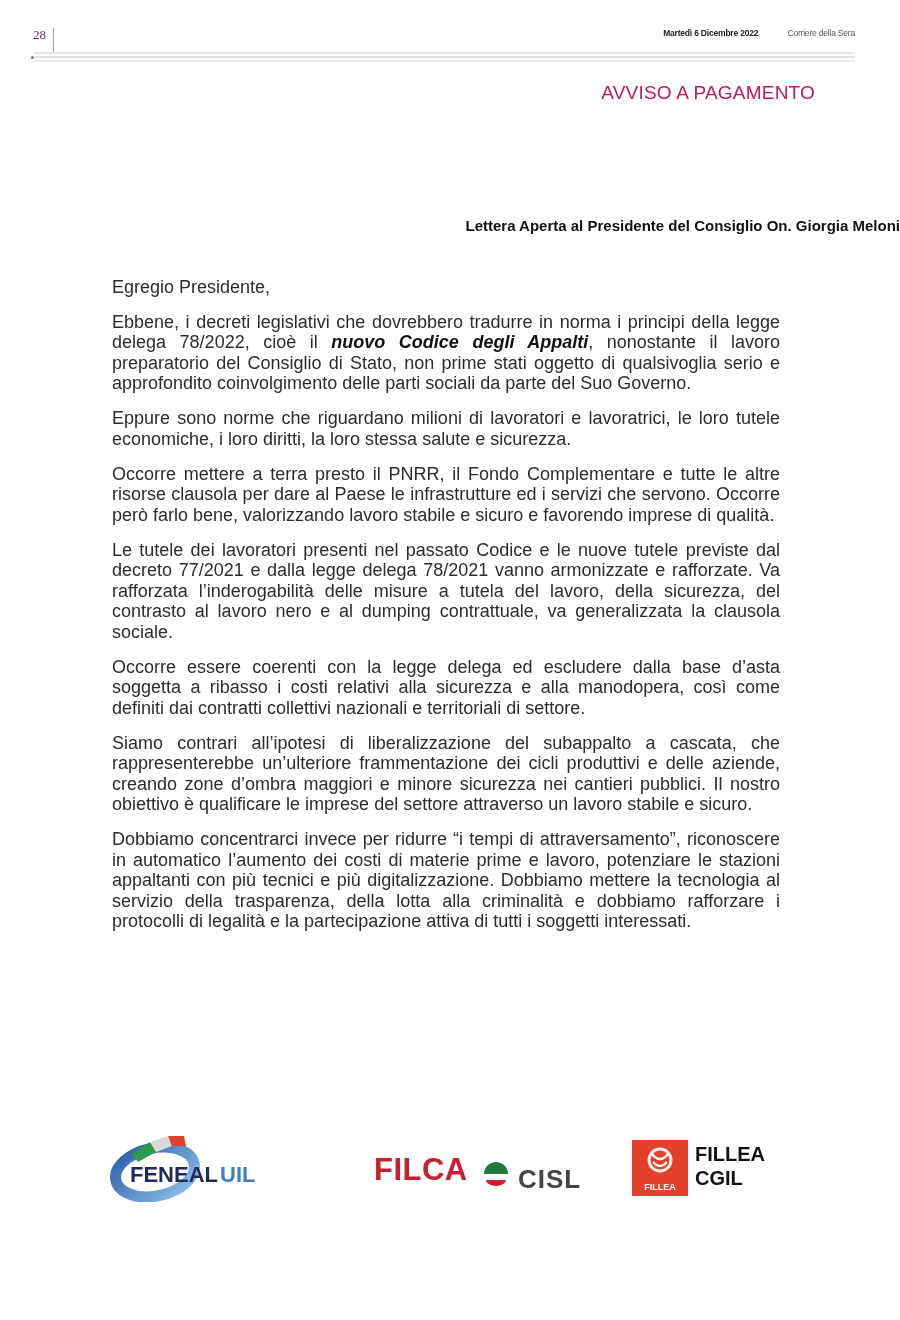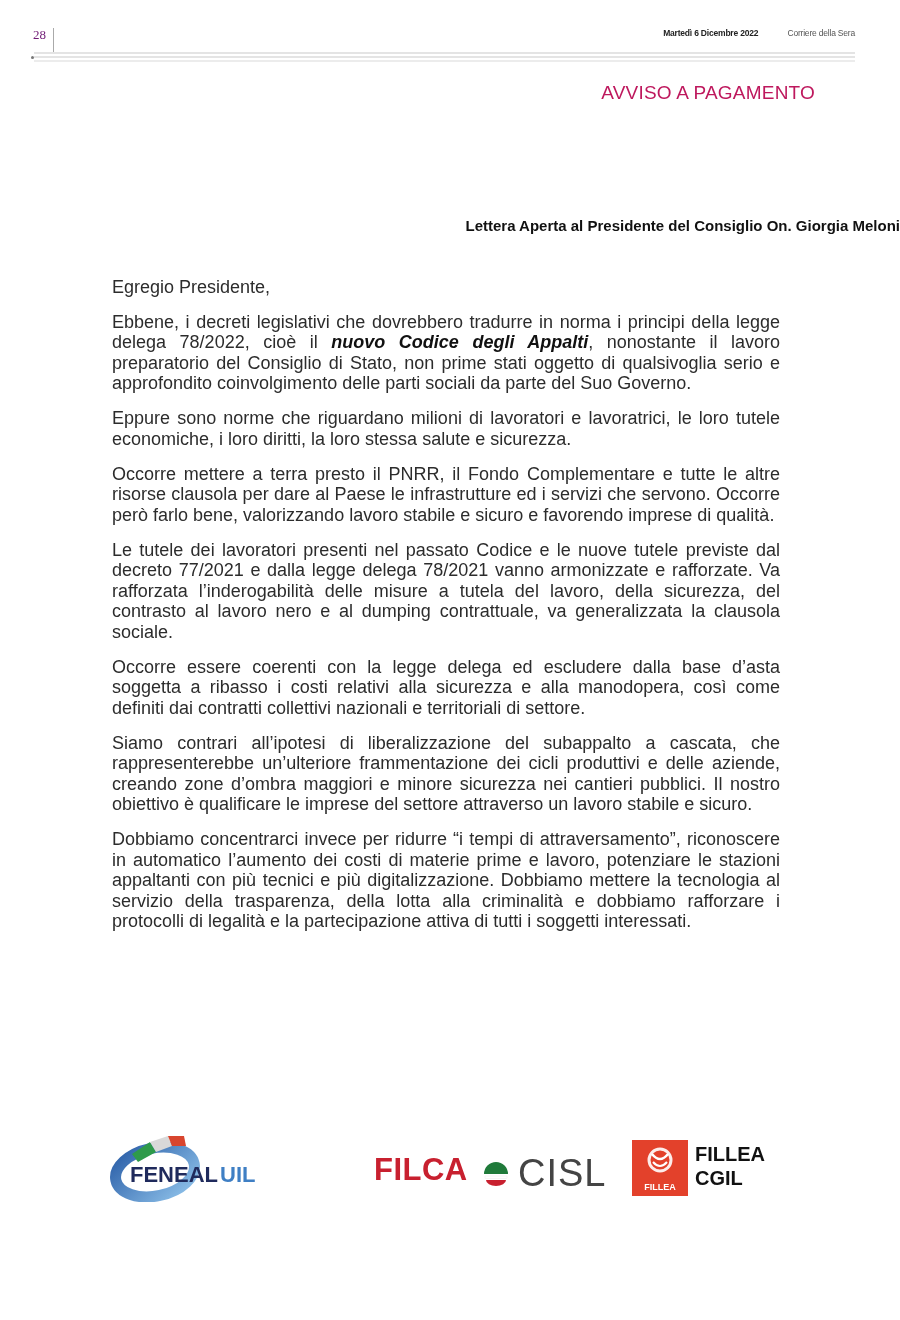--- a/index.html
+++ b/index.html
@@ -24,21 +24,21 @@
   .letter .emph { font-weight: bold; font-style: italic; color: #111; }
 
   .logos { position: absolute; left: 0; right: 0; top: 1130px; height: 80px; }
 
   .logo-feneal { position: absolute; left: 110px; top: 2px; width: 165px; height: 70px; }
   .logo-filca { position: absolute; left: 338px; top: 22px; width: 215px; height: 40px; margin-left: 36px; }
   .logo-fillea { position: absolute; left: 632px; top: 10px; width: 145px; height: 60px; }
 
   .filca-text { position: absolute; left: 0; top: 0; font-size: 31px; font-weight: bold; color: #c8202f; letter-spacing: 0.5px; }
   .filca-mark { position: absolute; left: 108px; top: 6px; width: 28px; height: 28px; }
-  .cisl-text { position: absolute; left: 144px; top: 0; font-size: 38px; color: #444; letter-spacing: 1px; }
+  .cisl-text { position: absolute; left: 144px; top: 12px; font-size: 26px; color: #444; letter-spacing: 1px; font-weight: bold; }
 
   .fillea-box { position: absolute; left: 0; top: 0; width: 56px; height: 56px; background: #e3412b; }
   .fillea-box-label { position: absolute; left: 0; right: 0; bottom: 4px; text-align: center; font-size: 9px; font-weight: bold; color: #fff; }
   .fillea-name { position: absolute; left: 63px; top: 2px; font-size: 20px; font-weight: bold; color: #111; line-height: 24px; }
 </style>
 </head>
 <body>
 
 <div>
   <div class="page-number">28</div>

